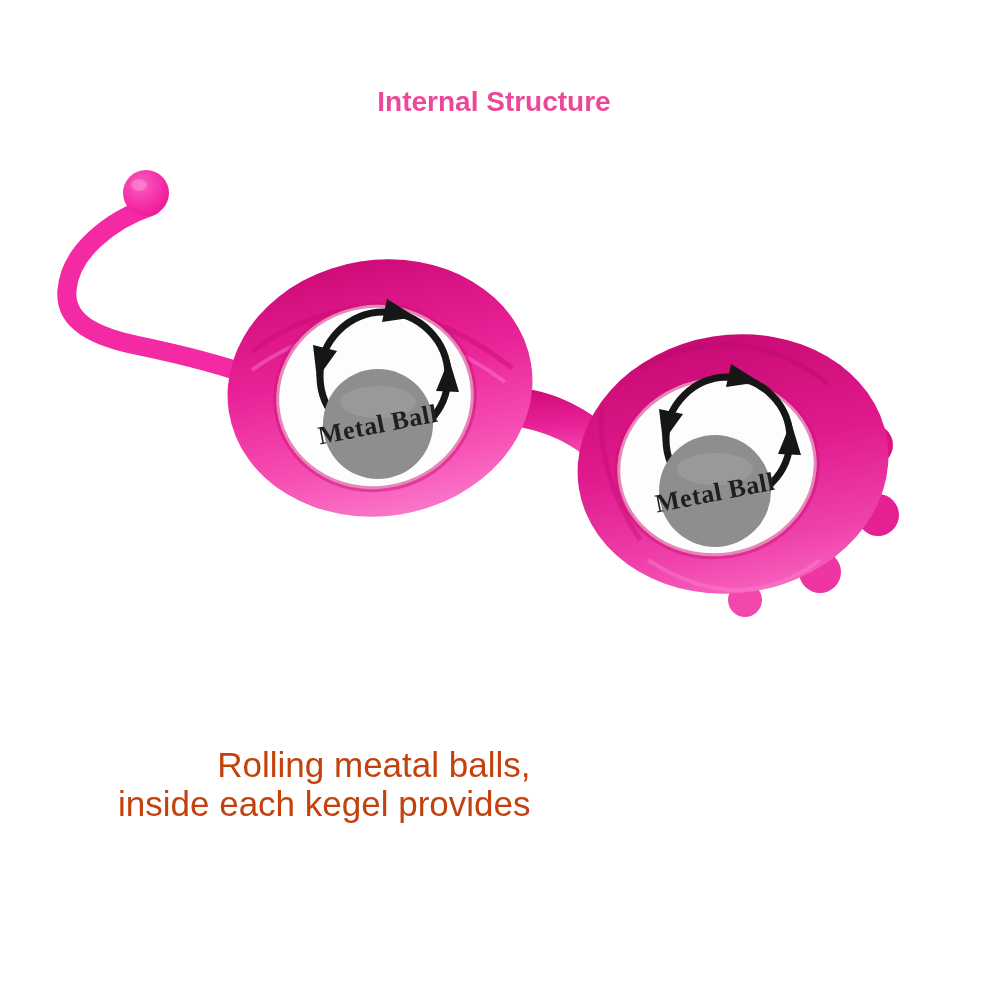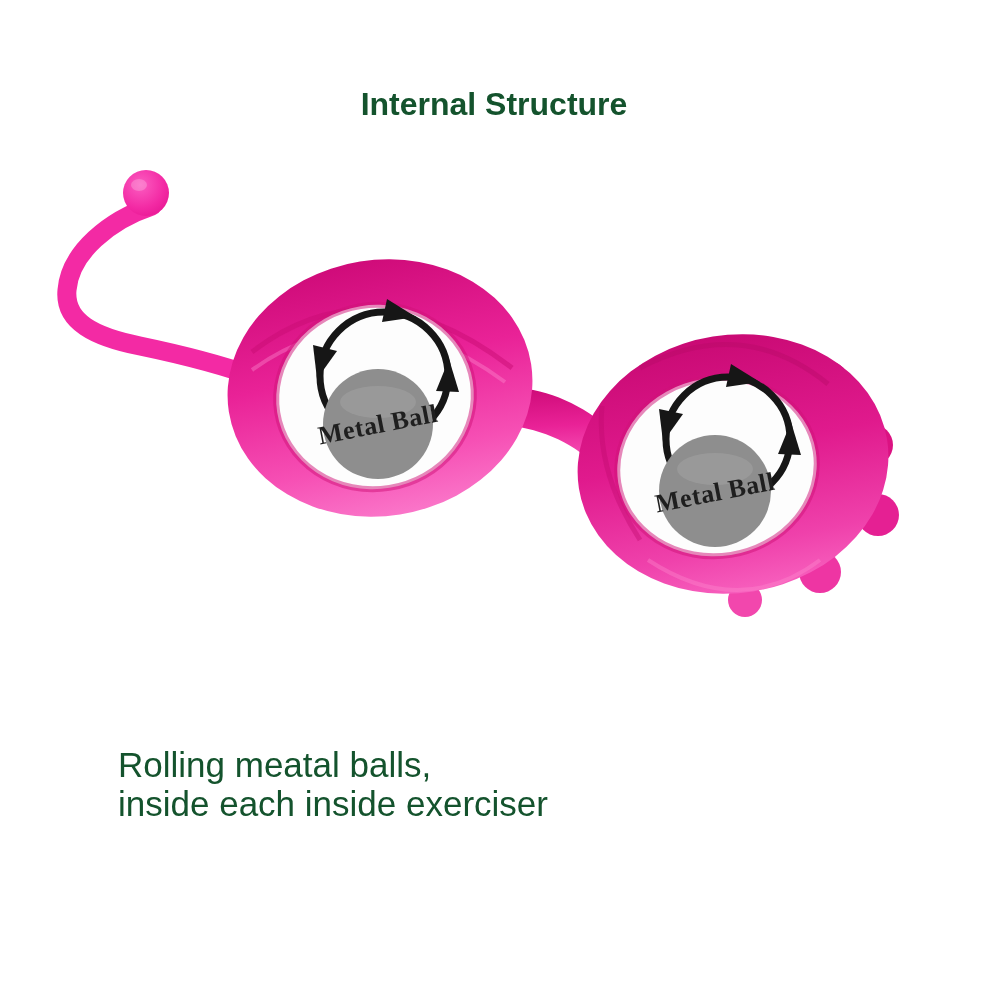--- a/index.html
+++ b/index.html
@@ -14,38 +14,39 @@
     background: #ffffff;
     overflow: hidden;
     font-family: "Liberation Sans", sans-serif;
   }
   .page-title {
     position: absolute;
     top: 86px;
     left: 0;
     width: 988px;
     text-align: center;
-    font-size: 32px;
+    font-size: 28px;
     font-weight: bold;
-    color: #14532d;
+    color: #ec4899;
     letter-spacing: 0px;
   }
   .diagram-svg {
     position: absolute;
     top: 0;
     left: 0;
   }
   .caption {
     position: absolute;
     left: 118px;
     top: 745px;
     font-size: 35px;
     font-weight: 400;
-    color: #14532d;
+    color: #c2410c;
     line-height: 39px;
+    text-align: right;
   }
   .metal-ball-label {
     font-family: "Liberation Serif", serif;
     font-weight: bold;
     font-size: 26px;
     letter-spacing: 0.5px;
   }
 </style>
 </head>
 <body>
@@ -119,16 +120,16 @@
         <path d="M 760 382 L 726 387 L 731 364 Z"></path>
         <path d="M 663 442 L 659 409 L 683 414 Z"></path>
         <path d="M 791 422 L 801 455 L 778 454 Z"></path>
       </g>
       <text class="metal-ball-label" x="715" y="501" text-anchor="middle" transform="rotate(-11 715 493)" fill="#1f1f1f">Metal Ball</text>
     </g>
   </svg>
 
   <div class="caption">
     <div>Rolling meatal balls,</div>
-    <div>inside each inside exerciser</div>
+    <div>inside each kegel provides</div>
   </div>
 
 </div>
 
 </body></html>

